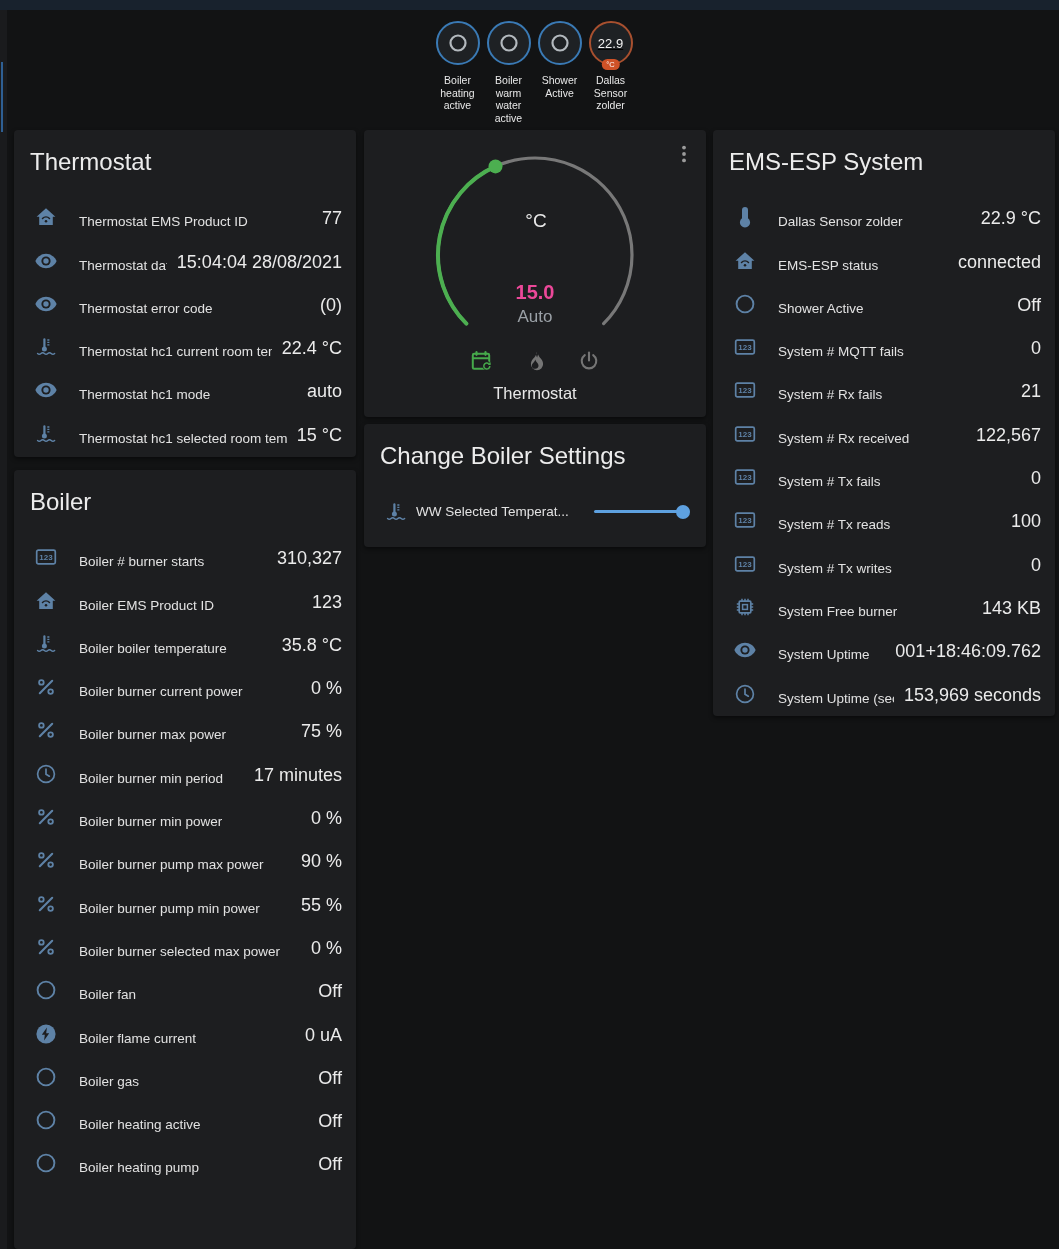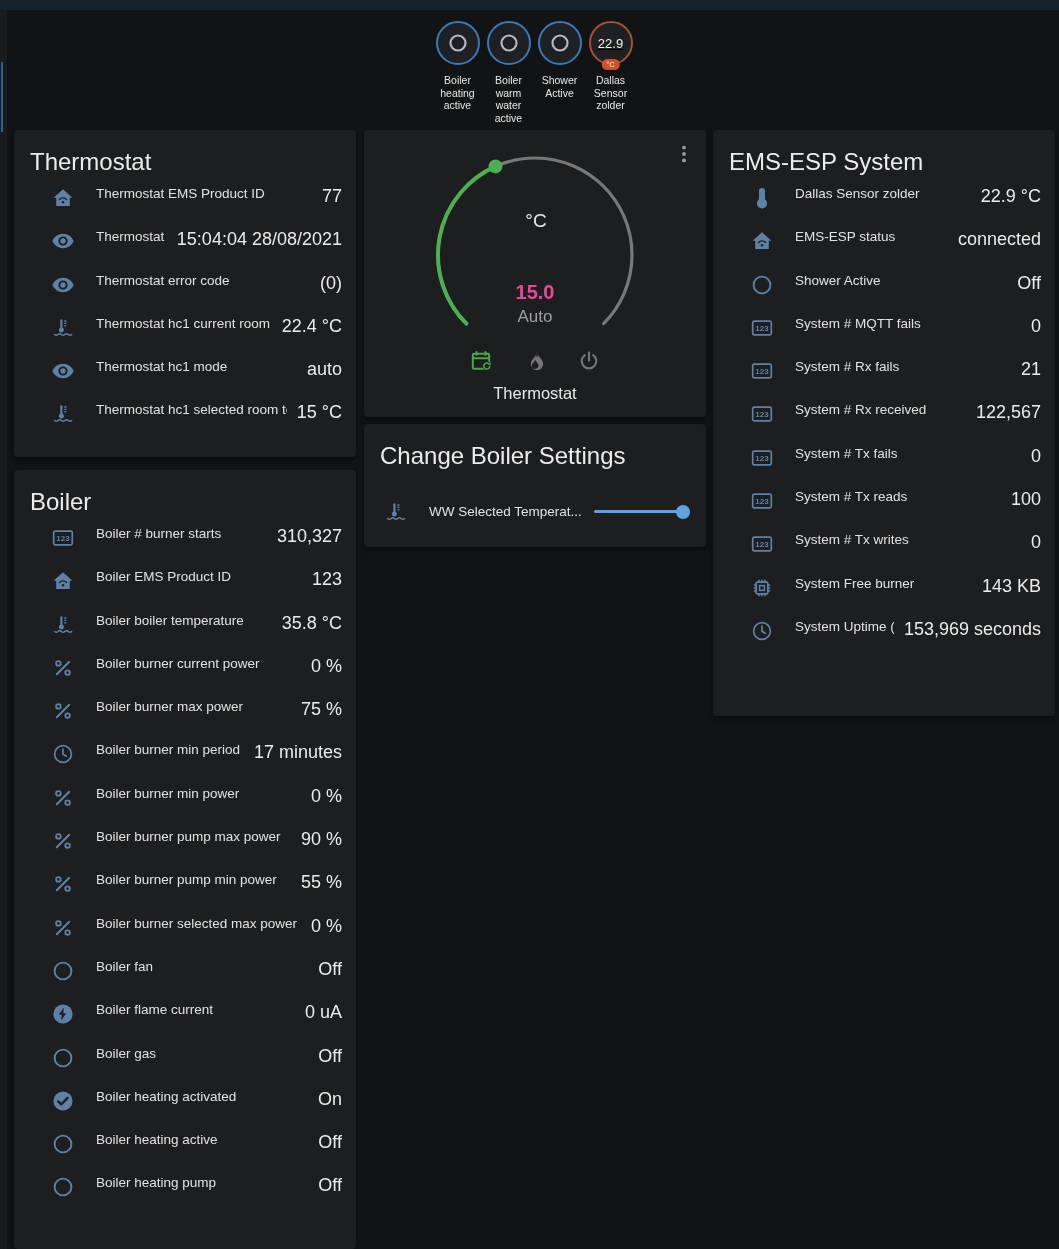--- a/index.html
+++ b/index.html
@@ -21,21 +21,21 @@
   .badge-num{color:#f0f0f0;font-size:13px;}
   .badge-pill{position:absolute;bottom:-7px;left:50%;transform:translateX(-50%);
     background:#cf5227;color:#fff;font-size:7.5px;padding:2px 5px;border-radius:8px;line-height:1;}
   .badge-label{margin-top:9px;font-size:10.5px;line-height:1.2;color:#e8e8e8;text-align:center;}
 
   
   .card{position:absolute;background:#1d1e20;border-radius:4px;
     box-shadow:0 2px 4px rgba(0,0,0,.5);overflow:hidden;}
   .card-title{font-size:24px;font-weight:400;color:#ececec;padding:17px 16px 3px 16px;line-height:30px;}
   .rows{margin-top:6px;}
-  .row{height:43.3px;display:flex;align-items:flex-start;padding:0 14px 0 37px;cursor:pointer;}
+  .row{height:43.3px;display:flex;align-items:flex-end;padding:0 14px 0 20px;cursor:pointer;}
   .row-icon{width:24px;height:24px;flex:0 0 24px;color:#5e82a6;}
   .row-icon svg{width:24px;height:24px;display:block;}
   .row-label{margin-left:21px;font-size:13.5px;color:#e2e2e2;white-space:nowrap;overflow:hidden;}
   .row-value{margin-left:auto;font-size:18px;color:#ebebeb;white-space:nowrap;padding-left:10px;}
 
   #thermostat-card{left:14px;top:130px;width:342px;height:327px;}
   #boiler-card{left:14px;top:470px;width:342px;height:779px;}
   #ems-card{left:713px;top:130px;width:342px;height:586px;}
   #dial-card{left:364px;top:130px;width:342px;height:287px;}
   #settings-card{left:364px;top:424px;width:342px;height:123px;}
@@ -50,21 +50,21 @@
   .dial-target{position:absolute;top:151px;left:0;width:100%;text-align:center;font-size:20px;font-weight:bold;color:#ec4899;}
   .dial-mode{position:absolute;top:177px;left:0;width:100%;text-align:center;font-size:17px;color:#9aa0a6;}
   .dial-modes{position:absolute;top:219px;left:0;width:100%;display:flex;justify-content:center;gap:30px;}
   .mode-btn{width:24px;height:24px;color:#757575;cursor:pointer;}
   .mode-btn svg{width:24px;height:24px;display:block;}
   .mode-btn.active{color:#46a94b;}
   .dial-name{position:absolute;top:254px;left:0;width:100%;text-align:center;font-size:16.5px;color:#e8e8e8;}
 
   
   .settings-row{display:flex;align-items:center;padding:0 16px 0 20px;margin-top:16px;height:43px;}
-  .settings-row .row-label{margin-left:21px;}
+  .settings-row .row-label{margin-left:8px;}
   .slider{position:relative;width:96px;height:16px;margin-left:auto;cursor:pointer;}
   .slider-track{position:absolute;top:6.5px;left:0;right:8px;height:3px;background:#5ea1e0;border-radius:2px;}
   .slider-knob{position:absolute;right:0;top:1px;width:14px;height:14px;border-radius:50%;background:#5ea1e0;}
 </style>
 </head>
 <body>
 
 <div class="topbar"></div>
 <div class="left-strip">
   <div class="scroll"></div>
@@ -313,30 +313,20 @@
         <span class="row-icon">
           <svg viewBox="0 0 24 24" fill="none" stroke="currentColor">
             <circle cx="12" cy="12" r="8.4" stroke-width="1.9"></circle>
           </svg>
         </span>
         <span class="row-label">Boiler gas</span>
         <span class="row-value">Off</span>
       </div>
       <div class="row">
         <span class="row-icon">
-          <svg viewBox="0 0 24 24">
-            <circle cx="12" cy="12" r="9.6" fill="currentColor"></circle>
-            <path d="M7.2 12.4l3 3 6.4-6.5" fill="none" stroke="#1d1e20" stroke-width="2.3" stroke-linecap="round" stroke-linejoin="round"></path>
-          </svg>
-        </span>
-        <span class="row-label">Boiler heating activated</span>
-        <span class="row-value">On</span>
-      </div>
-      <div class="row">
-        <span class="row-icon">
           <svg viewBox="0 0 24 24" fill="none" stroke="currentColor">
             <circle cx="12" cy="12" r="8.4" stroke-width="1.9"></circle>
           </svg>
         </span>
         <span class="row-label">Boiler heating active</span>
         <span class="row-value">Off</span>
       </div>
       <div class="row">
         <span class="row-icon">
           <svg viewBox="0 0 24 24" fill="none" stroke="currentColor">
@@ -444,20 +434,31 @@
       <div class="row">
         <span class="row-icon">
           <svg viewBox="0 0 24 24" fill="none" stroke="currentColor">
             <rect x="6.2" y="6.2" width="11.6" height="11.6" rx="1" stroke-width="1.7"></rect>
             <rect x="9.6" y="9.6" width="4.8" height="4.8" stroke-width="1.5"></rect>
             <path d="M9 6V3.8M12 6V3.8M15 6V3.8M9 20.2V18M12 20.2V18M15 20.2V18M6 9H3.8M6 12H3.8M6 15H3.8M20.2 9H18M20.2 12H18M20.2 15H18" stroke-width="1.5"></path>
           </svg>
         </span>
         <span class="row-label">System Free burner</span>
         <span class="row-value">143 KB</span>
+      </div>
+      <div class="row">
+        <span class="row-icon">
+          <svg viewBox="0 0 24 24">
+            <path fill="currentColor" d="M12 4.8C7.2 4.8 3.1 7.8 1.4 12c1.7 4.2 5.8 7.2 10.6 7.2s8.9-3 10.6-7.2C20.9 7.8 16.8 4.8 12 4.8z"></path>
+            <circle cx="12" cy="12" r="4.6" fill="#1d1e20"></circle>
+            <circle cx="12" cy="12" r="2.7" fill="currentColor"></circle>
+          </svg>
+        </span>
+        <span class="row-label">System Uptime</span>
+        <span class="row-value">001+18:46:09.762</span>
       </div>
       <div class="row">
         <span class="row-icon">
           <svg viewBox="0 0 24 24" fill="none" stroke="currentColor">
             <circle cx="12" cy="12" r="8.4" stroke-width="1.7"></circle>
             <path d="M12 7.2v5l3.3 2" stroke-width="1.7" stroke-linecap="round"></path>
           </svg>
         </span>
         <span class="row-label">System Uptime (sec)</span>
         <span class="row-value">153,969 seconds</span>

